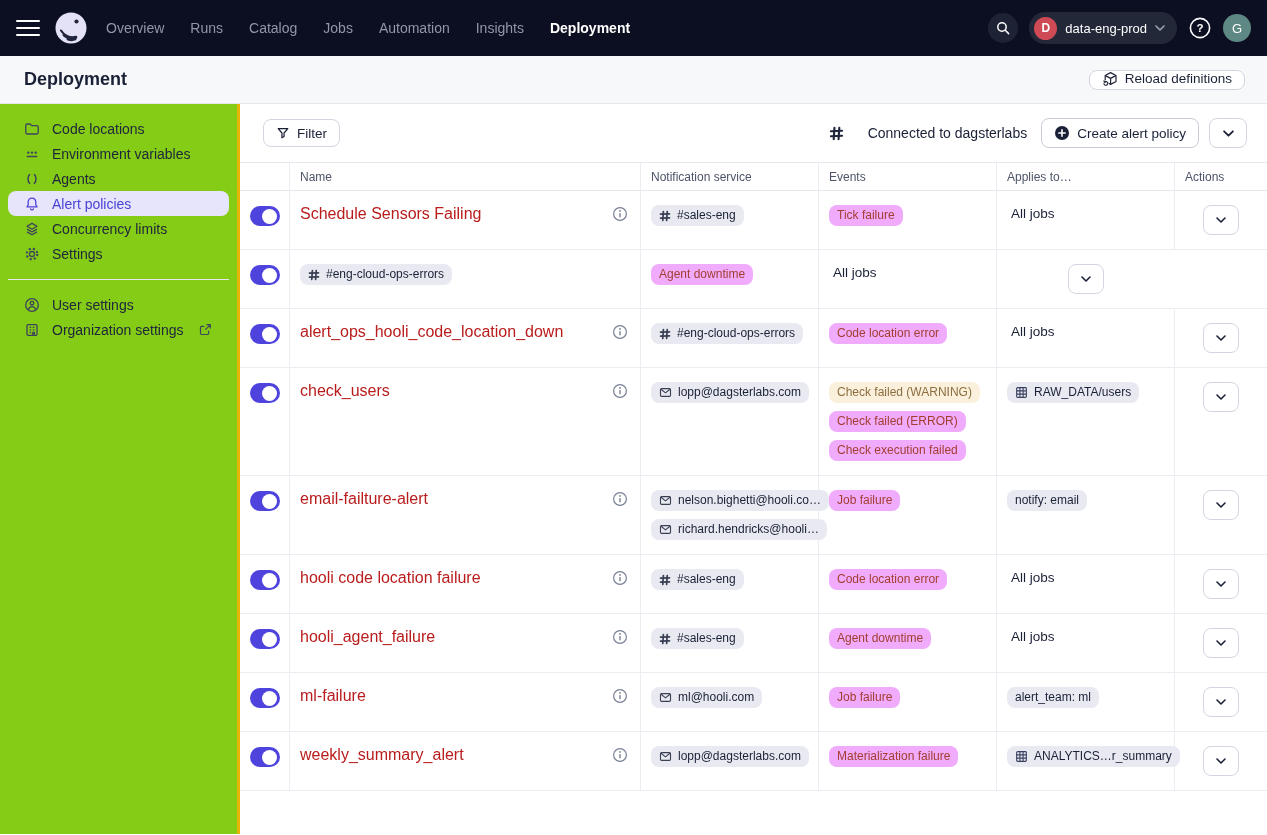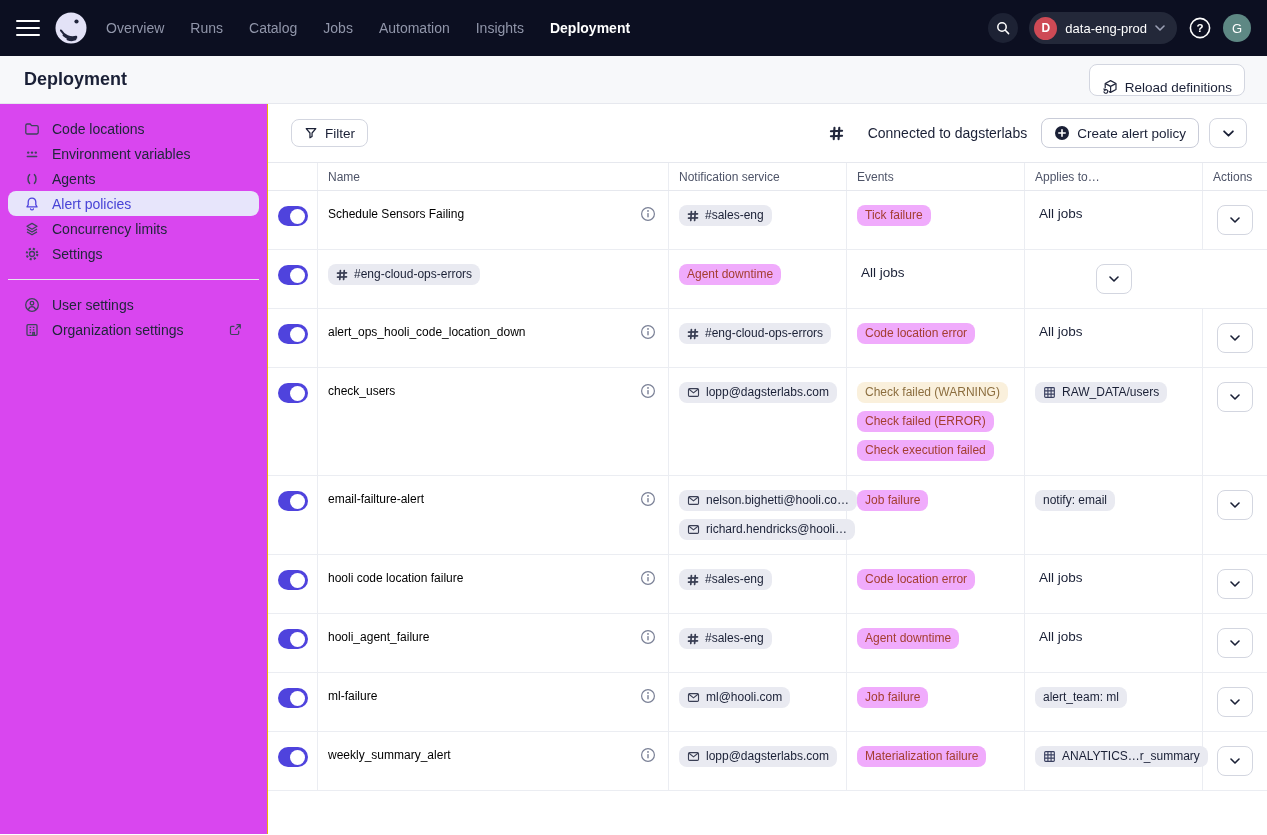--- a/index.html
+++ b/index.html
@@ -20,25 +20,25 @@
   .search-circle{width:30px;height:30px;border-radius:50%;background:#1D2234;display:flex;align-items:center;justify-content:center;cursor:pointer}
   .deploy-pill{height:32px;border-radius:16px;background:#232839;display:flex;align-items:center;gap:8px;padding:0 12px 0 5px;cursor:pointer}
   .d-badge{width:23px;height:23px;border-radius:50%;background:#CE4A55;color:#fff;font-size:12px;font-weight:700;display:flex;align-items:center;justify-content:center}
   .deploy-name{color:#fff;font-size:13px}
   .help-circle{cursor:pointer;display:flex}
   .avatar{width:28px;height:28px;border-radius:50%;background:#5E8884;color:#fff;font-size:13px;display:flex;align-items:center;justify-content:center;cursor:pointer}
 
   
   .page-header{height:48px;background:#F7F8FA;border-bottom:1px solid #E6E8EE;display:flex;align-items:center;padding:0 22px 0 24px;box-sizing:border-box}
   .page-title{font-size:18px;font-weight:700;color:#1A2036}
-  .reload-btn{margin-left:auto;height:32px;border-radius:8px;border:1px solid #D3D6E0;background:#fff;display:flex;align-items:flex-end;gap:7px;padding:0 12px;font-size:13.5px;color:#1A2036;cursor:pointer;font-family:inherit}
+  .reload-btn{margin-left:auto;height:20px;border-radius:8px;border:1px solid #D3D6E0;background:#fff;display:flex;align-items:flex-start;gap:7px;padding:0 12px;font-size:13.5px;color:#1A2036;cursor:pointer;font-family:inherit}
 
   
   .layout{display:flex;height:730px}
-  .sidebar{width:268px;flex:none;border-right:1px solid #eab308;box-sizing:border-box;padding-top:12px;background:#d946ef}
+  .sidebar{width:240px;flex:none;border-right:3px solid #eab308;box-sizing:border-box;padding-top:12px;background:#84cc16}
   .side-item{display:flex;align-items:center;gap:12px;height:25px;margin:0 8px;padding:0 16px;border-radius:8px;font-size:14px;color:#21263B;cursor:pointer}
   .side-item .ic{width:16px;color:#3E445A}
   .side-item.active{background:#E7E5FB;color:#4843D6}
   .side-item.active .ic{color:#4F43DD}
   .side-divider{height:1px;background:#E6E8EE;margin:13px 8px 12px 8px}
   .ext-ic{margin-left:auto;color:#4A5068}
 
   .main{flex:1;display:flex;flex-direction:column;background:#fff;min-width:0}
   .toolbar{height:58px;display:flex;align-items:center;padding:0 20px 0 23px;box-sizing:border-box}
   .btn{height:28px;border:1px solid #D3D6E0;border-radius:8px;background:#fff;display:flex;align-items:center;gap:7px;padding:0 12px;font-size:13.5px;color:#1A2036;cursor:pointer;font-family:inherit}
@@ -50,21 +50,21 @@
   
   .thead,.trow{display:grid;grid-template-columns:50px 351px 178px 178px 178px 1fr}
   .thead{border-top:1px solid #E6E8EE;border-bottom:1px solid #E6E8EE;height:27px}
   .thead .cell{display:flex;align-items:center;font-size:12px;color:#4E5468;padding:0 10px;border-right:1px solid #EBEDF2;box-sizing:border-box}
   .thead .cell:last-child{border-right:none}
   .trow{border-bottom:1px solid #EBEDF2;min-height:50px}
   .trow .cell{padding:14px 10px;border-right:1px solid #EBEDF2;box-sizing:border-box;display:flex;align-items:flex-start}
   .trow .cell:last-child{border-right:none}
   .c-toggle{justify-content:center;padding-top:15px !important}
   .c-name{justify-content:space-between;gap:8px;padding-right:12px !important}
-  .pname{font-size:12px;color:#000000;line-height:18px}
+  .pname{font-size:16px;color:#b91c1c;line-height:18px}
   .c-notif,.c-events{flex-direction:column;gap:8px;align-items:flex-start}
   .chip{display:inline-flex;align-items:center;gap:6px;background:#E9EAF1;border-radius:8px;padding:3px 8px;font-size:12px;color:#1A2036;line-height:15px;white-space:nowrap}
   .chip.error{background:#f0abfc;color:#A43E31}
   .chip.warning{background:#FAF0DC;color:#8C6E3F}
   .applies-text{font-size:13.5px;color:#1A2036;line-height:18px;padding-left:4px}
   .c-actions{justify-content:center}
   .act-btn{width:36px;height:30px;border:1px solid #D3D6E0;border-radius:8px;background:#fff;display:flex;align-items:center;justify-content:center;cursor:pointer}
   .toggle{width:30px;height:20px;border-radius:10px;background:#4F43DD;position:relative;border:none;cursor:pointer;padding:0;flex:none}
   .toggle .knob{position:absolute;right:2.5px;top:2.5px;width:15px;height:15px;background:#fff;border-radius:50%}
   .info-wrap{cursor:pointer;margin-top:1px}

